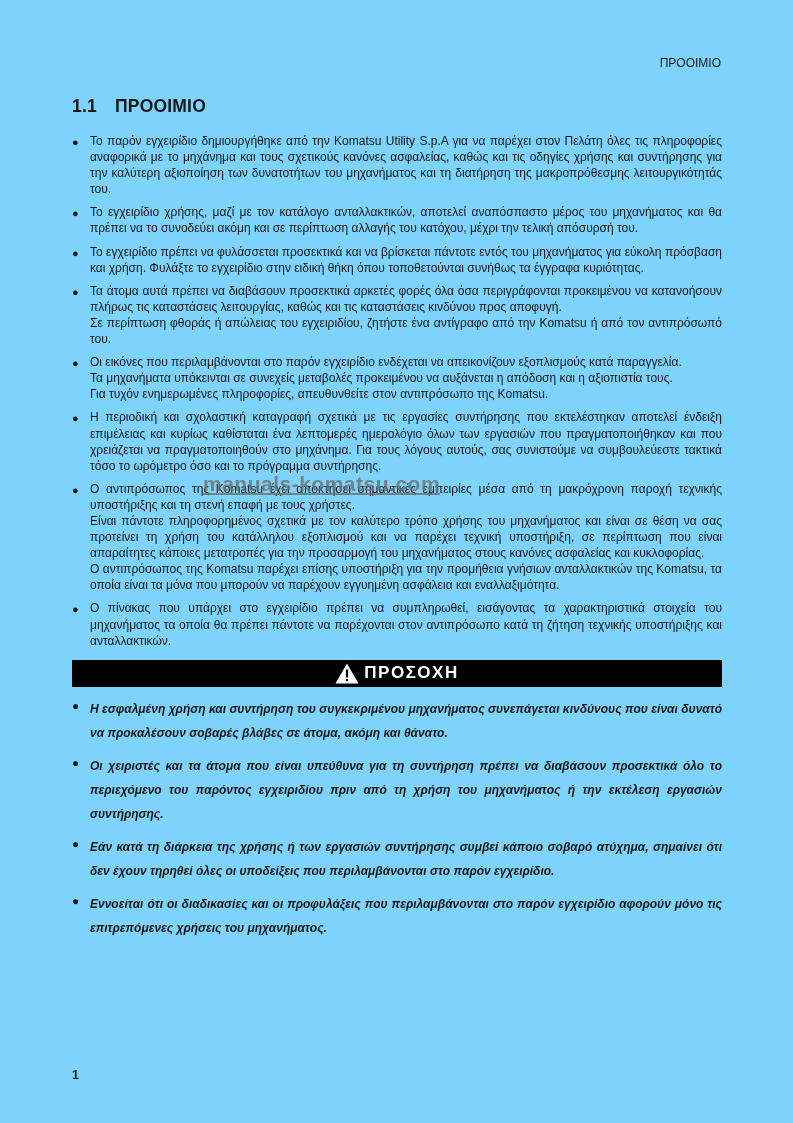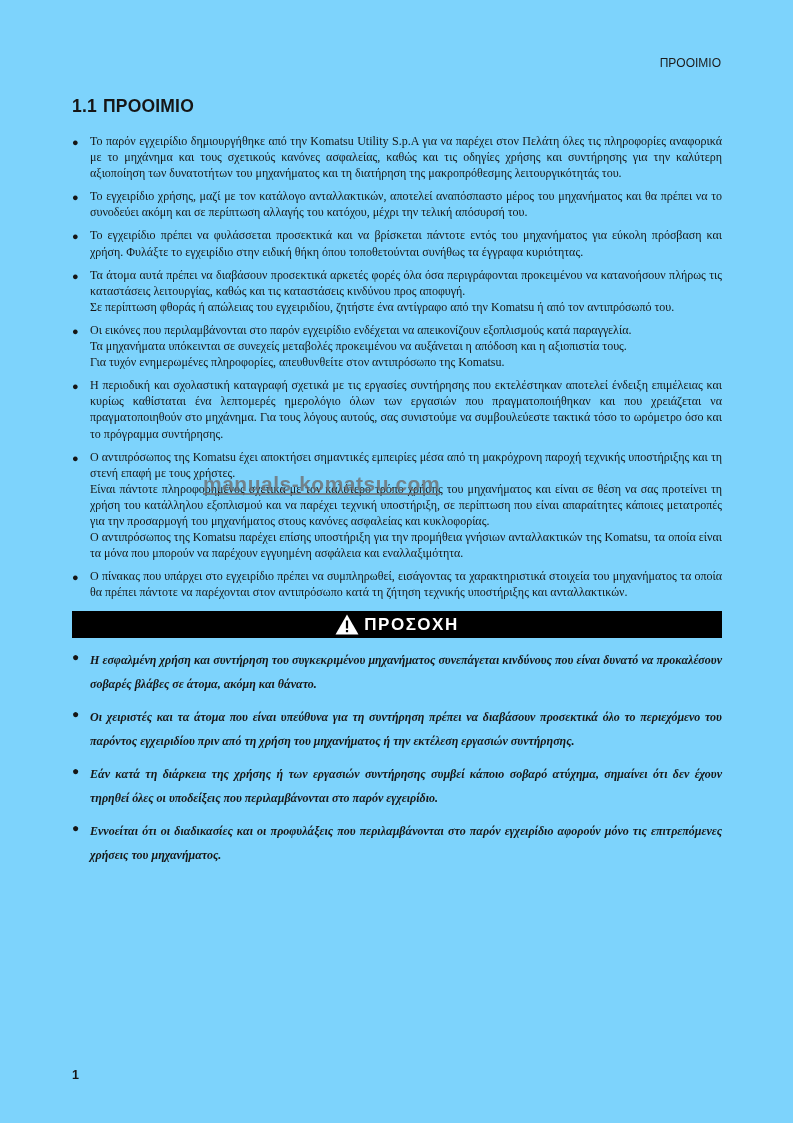--- a/index.html
+++ b/index.html
@@ -14,36 +14,35 @@
     box-sizing:border-box;
   }
   .header-right{
     position:absolute;top:56px;right:72px;
     font-size:12px;color:#1c1c1c;
   }
   .content{
     position:absolute;top:96px;left:72px;right:71px;
   }
   .title{
-    display:flex;gap:6px;align-items:baseline;
+    display:flex;gap:18px;align-items:baseline;
     font-size:17.5px;font-weight:bold;margin:0 0 16px 0;
     letter-spacing:.2px;
   }
   .bullets{margin:0;}
   .bullet{display:flex;margin-bottom:7px;}
   .bullet .marker{
     width:18px;flex:0 0 18px;
     font-size:11px;line-height:16px;
     padding-top:1px;
   }
   .bullet .btext{flex:1;}
   .bullet p{
     margin:0;font-size:12px;line-height:16.1px;
     text-align:justify;
-    font-family:Liberation Serif, serif;
   }
   .caution-bar{
     margin-top:11px;
     background:#000;color:#fff;
     height:27px;
     display:flex;align-items:center;justify-content:center;
     gap:5px;
     font-size:17px;font-weight:bold;letter-spacing:1.5px;
   }
   .caution-bar svg{display:block;}

